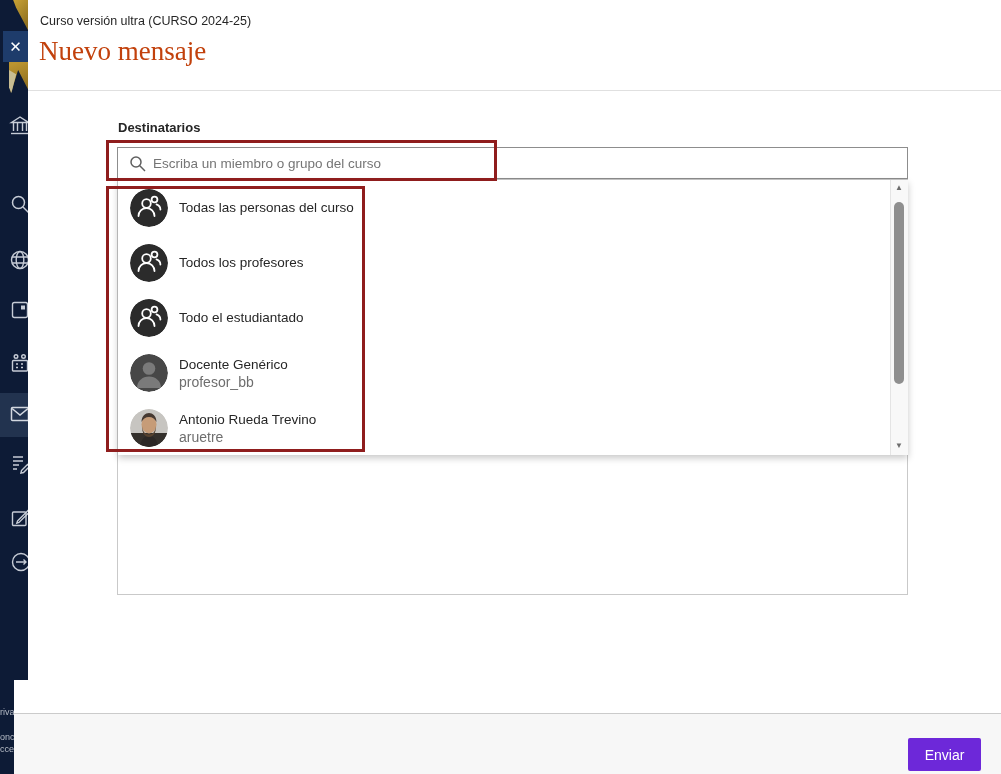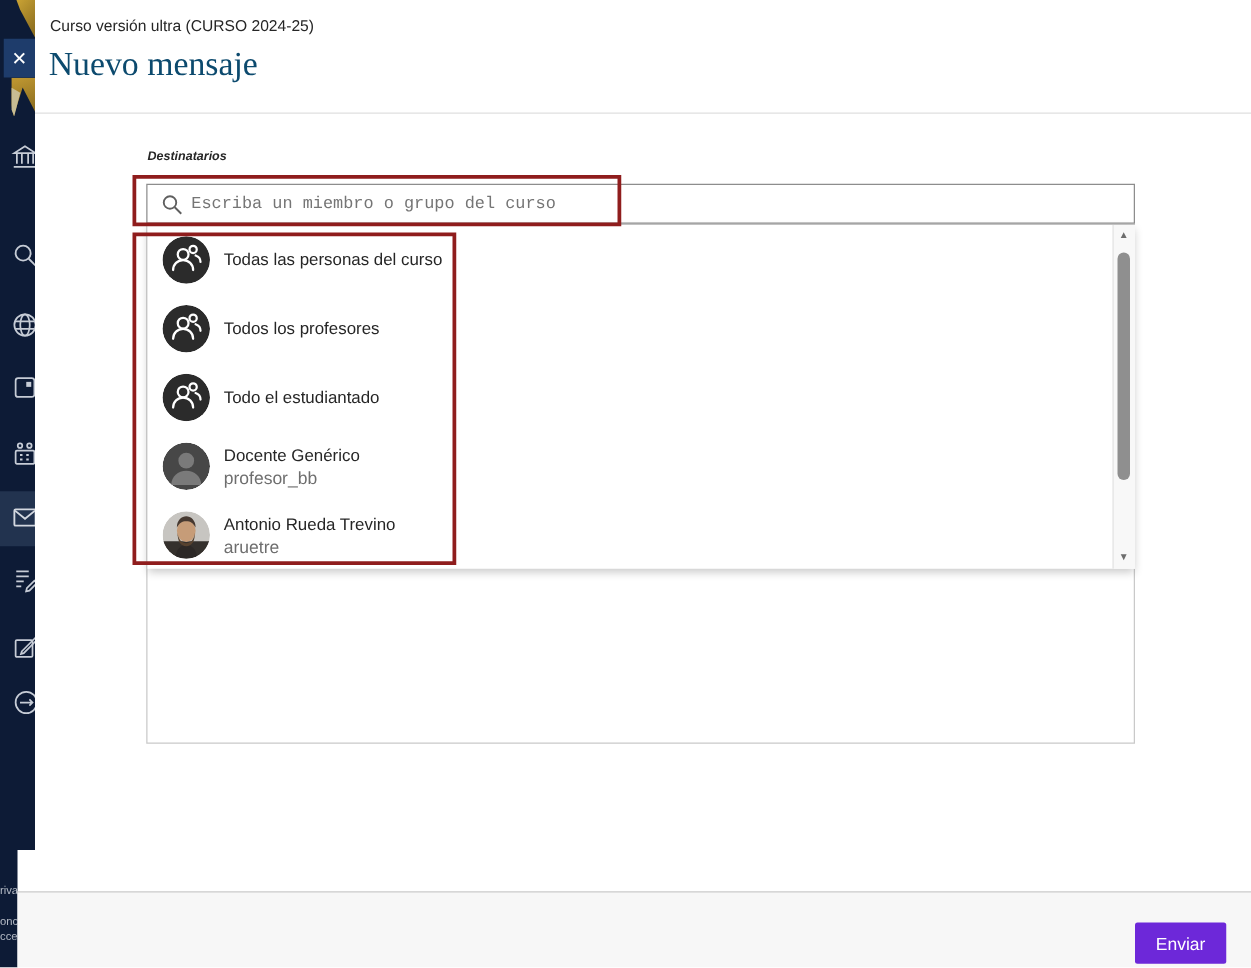--- a/index.html
+++ b/index.html
@@ -27,31 +27,31 @@
   .nav-active-band{position:absolute;left:0;top:393px;width:28px;height:44px;background:#22334f;}
   .close-btn{left:3px;top:31px;width:25px;height:31px;background:#1e3c6b;z-index:6;
     display:flex;align-items:center;justify-content:center;color:#ffffff;
     font-size:15px;font-weight:bold;cursor:pointer;}
   .sb-frag{position:absolute;left:0;width:34px;overflow:hidden;white-space:nowrap;
     font-size:9px;color:#b6bcc6;line-height:10px;}
 
   
   .breadcrumb{left:40px;top:14px;font-size:12.5px;color:#262626;}
   .page-title{left:39px;top:36px;font-family:"Liberation Serif","DejaVu Serif",serif;
-    font-size:27px;color:#0c4a6e;}
+    font-size:27px;color:#c2410c;}
   .header-divider{left:28px;top:90px;width:973px;height:1px;background:#e0e0e0;}
 
   
-  .recipients-label{left:118px;top:120px;font-size:10px;font-weight:bold;color:#262626;font-style:italic;}
+  .recipients-label{left:118px;top:120px;font-size:13px;font-weight:bold;color:#262626;}
   .search-wrap{left:117px;top:147px;width:791px;height:32px;border:1px solid #8d8d8d;
     box-sizing:border-box;background:#fff;}
   .search-wrap svg{position:absolute;left:11px;top:7px;}
   .search-input{position:absolute;left:0;top:0;width:100%;height:100%;border:none;outline:none;
     padding:0 8px 0 35px;box-sizing:border-box;font-size:13.5px;
-    font-family:Liberation Mono, monospace;color:#262626;background:transparent;}
+    font-family:Liberation Sans, sans-serif;color:#262626;background:transparent;}
   .search-input::placeholder{color:#757575;opacity:1;}
 
   .message-box{left:117px;top:179px;width:791px;height:416px;border:1px solid #c9c9c9;
     box-sizing:border-box;background:#fff;}
 
   
   .dropdown{left:118px;top:180px;width:790px;height:275px;background:#fff;
     box-shadow:0 3px 7px rgba(0,0,0,0.22);}
   .dropdown-items{position:absolute;left:0;top:0;right:17px;bottom:0;display:flex;flex-direction:column;}
   .dd-row{flex:1;display:flex;align-items:center;padding-left:12px;gap:11px;cursor:pointer;}

